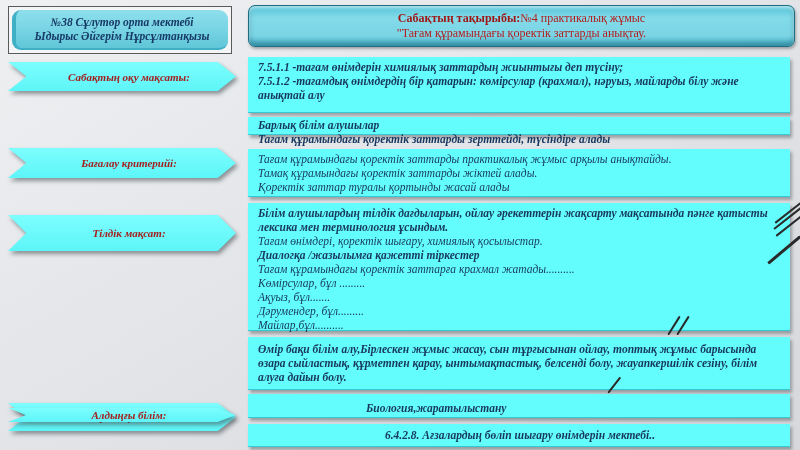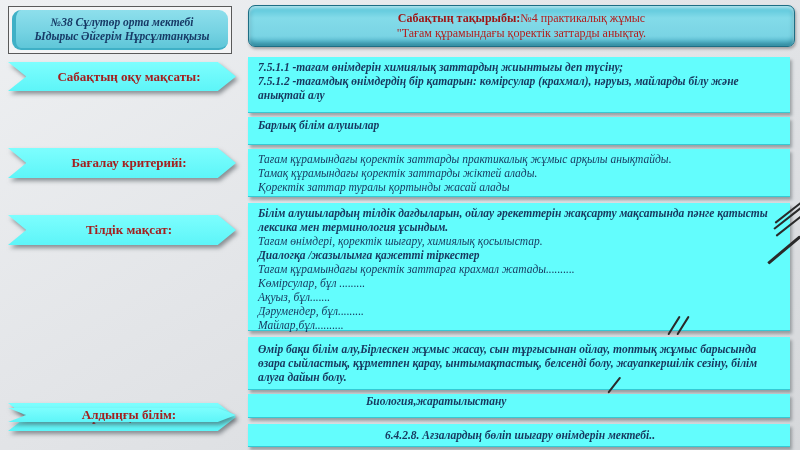--- a/index.html
+++ b/index.html
@@ -25,21 +25,21 @@
   .topic-box .l1{font-size:12px;color:#b21d1d;line-height:15px;white-space:nowrap;}
   .topic-box .l1 .bold{font-weight:bold;color:#9e1414;}
   .topic-box .l2{font-size:12px;color:#b21d1d;line-height:15px;white-space:nowrap;}
 
   
   .arrow-wrap{position:absolute;left:8px;width:228px;
     filter:drop-shadow(2px 3px 2px rgba(60,70,75,.55));}
   .arrow{width:100%;height:100%;background:linear-gradient(180deg,#7dfefe 0%,#5df5f8 100%);
     clip-path:polygon(0% 0%, 92% 0%, 100% 50%, 92% 100%, 0% 100%, 8% 50%);
     display:flex;align-items:center;justify-content:center;box-sizing:border-box;padding-left:14px;}
-  .arrow span{font-weight:bold;font-size:13px;color:#a32020;white-space:nowrap;}
+  .arrow span{font-weight:bold;font-size:11px;color:#a32020;white-space:nowrap;font-style:italic;}
 
   
   .cbox{position:absolute;left:248px;width:542px;box-sizing:border-box;
     background:#63fdfd;border-bottom:1px solid #35c9d4;
     box-shadow:2px 3px 3px rgba(70,80,85,.45);padding:3px 8px 2px 10px;}
   .line{font-style:italic;font-size:11.5px;line-height:14px;color:#17375e;}
   .line.b{font-weight:bold;}
   .center{text-align:center;}
   .indent{padding-left:108px;}
 
@@ -67,43 +67,44 @@
   <div class="arrow-wrap" style="top:62px;height:29px;">
     <div class="arrow">
         <span>Сабақтың оқу мақсаты:</span>
       </div>
   </div>
   <div class="arrow-wrap" style="top:148px;height:30px;">
     <div class="arrow">
         <span>Бағалау критерийі:</span>
       </div>
   </div>
-  <div class="arrow-wrap" style="top:215px;height:30px;">
+  <div class="arrow-wrap" style="top:215px;height:36px;">
     <div class="arrow">
         <span>Тілдік мақсат:</span>
       </div>
   </div>
   <div class="arrow-wrap" style="top:403px;height:28px;">
     <div class="arrow">
         <span>Пәнаралық байланыс:</span>
       </div>
   </div>
   <div class="arrow-wrap" style="top:408px;height:14px;">
     <div class="arrow">
         <span>Алдыңғы білім:</span>
       </div>
   </div>
 
   <div class="cbox" style="top:57px;height:56px;">
     <div class="line b">7.5.1.1 -тағам өнімдерін химиялық  заттардың жиынтығы деп түсіну;</div>
     <div class="line b">7.5.1.2 -тағамдық өнімдердің бір қатарын: көмірсулар (крахмал), нәруыз, майларды білу және анықтай алу</div>
   </div>
 
-  <div class="cbox" style="top:117px;height:28px;padding-top:1px;">
+  <div class="cbox" style="top:117px;height:18px;padding-top:1px;">
     <div class="line b">Барлық білім алушылар</div>
+    <div class="line b">Тағам құрамындағы қоректік заттарды зерттейді, түсіндіре алады</div>
   </div>
 
   <div class="cbox" style="top:149px;height:48px;">
     <div class="line">Тағам құрамындағы қоректік заттарды практикалық жұмыс арқылы анықтайды.</div>
     <div class="line">Тамақ құрамындағы қоректік заттарды жіктей алады.</div>
     <div class="line">Қоректік заттар туралы қортынды жасай алады</div>
   </div>
 
   <div class="cbox" style="top:203px;height:128px;">
     <div class="line b">Білім алушылардың тілдік дағдыларын, ойлау әрекеттерін жақсарту мақсатында пәнге қатысты лексика мен терминология ұсындым.</div>
@@ -113,21 +114,21 @@
     <div class="line">Көмірсулар, бұл .........</div>
     <div class="line">Ақуыз, бұл.......</div>
     <div class="line">Дәрумендер, бұл.........</div>
     <div class="line">Майлар,бұл..........</div>
   </div>
 
   <div class="cbox" style="top:337px;height:53px;padding-top:5px;">
     <div class="line b">Өмір бақи білім алу,Бірлескен жұмыс жасау, сын тұрғысынан ойлау, топтық жұмыс барысында өзара сыйластық, құрметпен қарау, ынтымақтастық, белсенді болу, жауапкершілік сезіну, білім алуға дайын болу.</div>
   </div>
 
-  <div class="cbox" style="top:394px;height:24px;padding-top:0;">
+  <div class="cbox" style="top:394px;height:24px;padding-top:7px;">
     <div class="line b indent">Биология,жаратылыстану</div>
   </div>
 
   <div class="cbox" style="top:424px;height:23px;padding-top:4px;">
     <div class="line b center">6.4.2.8. Ағзалардың бөліп шығару өнімдерін мектебі..</div>
   </div>
 
   <div class="stroke" style="left:775px;top:222px;width:34px;transform:rotate(-38deg);"></div>
   <div class="stroke" style="left:774px;top:228px;width:36px;height:2.4px;transform:rotate(-38deg);"></div>
   <div class="stroke" style="left:776px;top:235px;width:32px;transform:rotate(-38deg);"></div>

